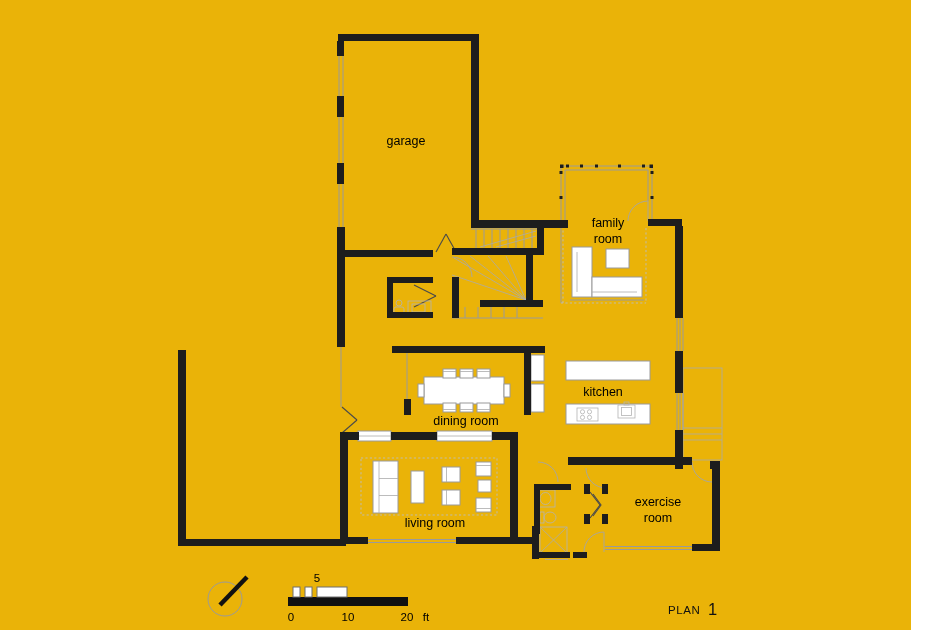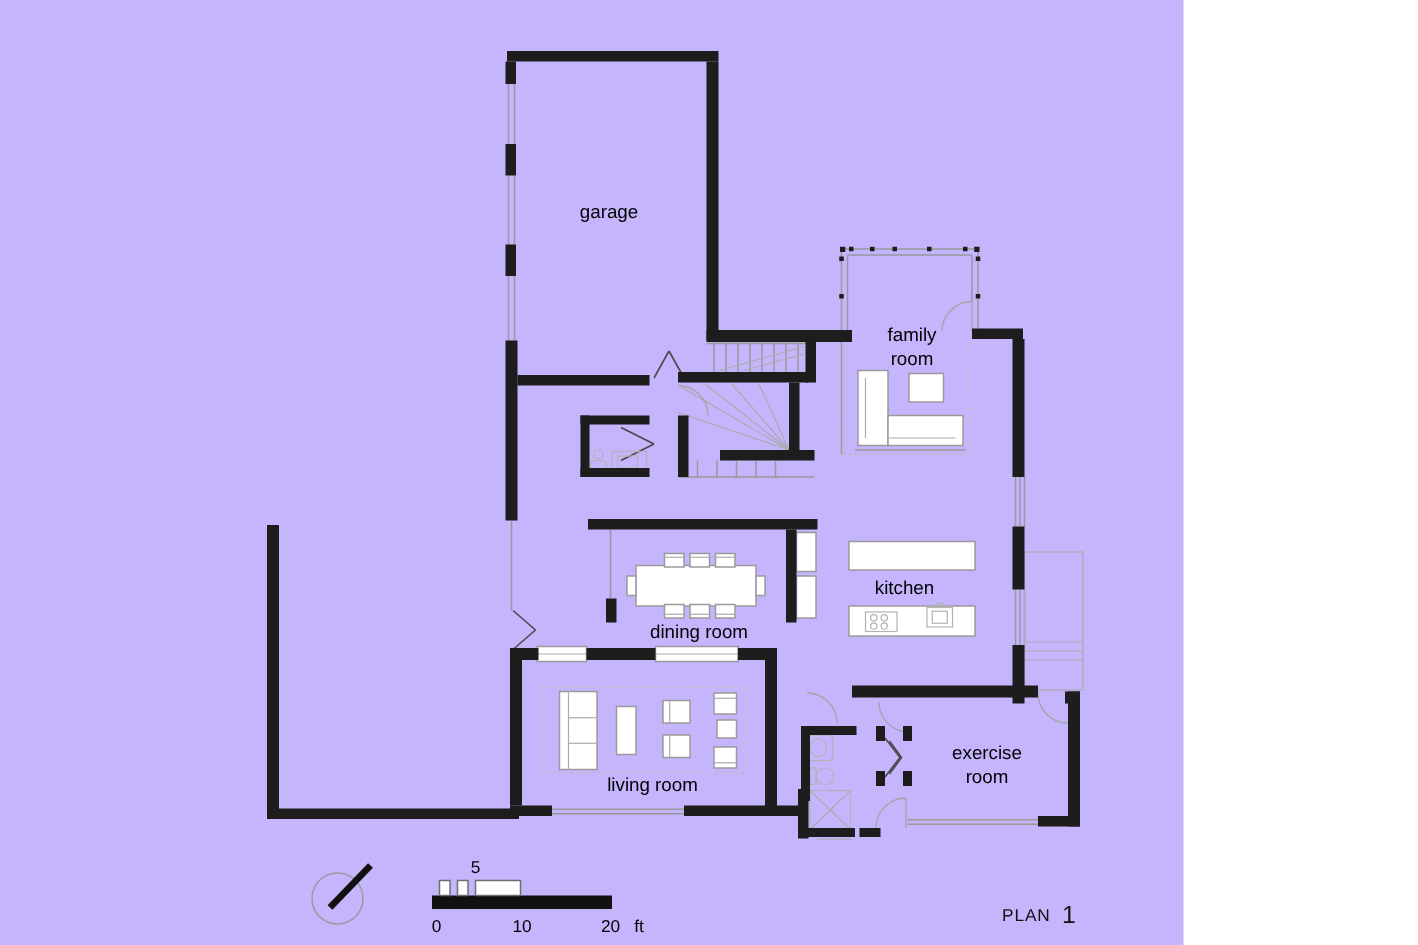--- a/index.html
+++ b/index.html
@@ -1,16 +1,16 @@
 <!DOCTYPE html>
 <html><head>
 <meta charset="utf-8">
 <style>
   html,body{margin:0;padding:0;background:#fff;}
-  .plan-wrap{position:relative;width:789px;height:630px;background:#c4b5fd;overflow:hidden;
+  .plan-wrap{position:relative;width:911px;height:630px;background:#eab308;overflow:hidden;
              font-family:"Liberation Sans",sans-serif;}
   svg{display:block;}
   .wall{fill:#1d1d1d;stroke:none;}
   .thin{stroke:#9a9a9a;stroke-width:1;fill:none;}
   .thin2{stroke:#ababab;stroke-width:0.8;fill:none;}
   .furn{stroke:#9a9a9a;stroke-width:1;fill:#ffffff;}
   .furn2{stroke:#b3b3b3;stroke-width:0.8;fill:none;}
   .door{stroke:#4a4a4a;stroke-width:1.1;fill:none;}
   .arc{stroke:#a5a5a5;stroke-width:0.9;fill:none;}
   .dash{stroke:#bdbdbd;stroke-width:0.9;fill:none;stroke-dasharray:2.2,2.2;}

